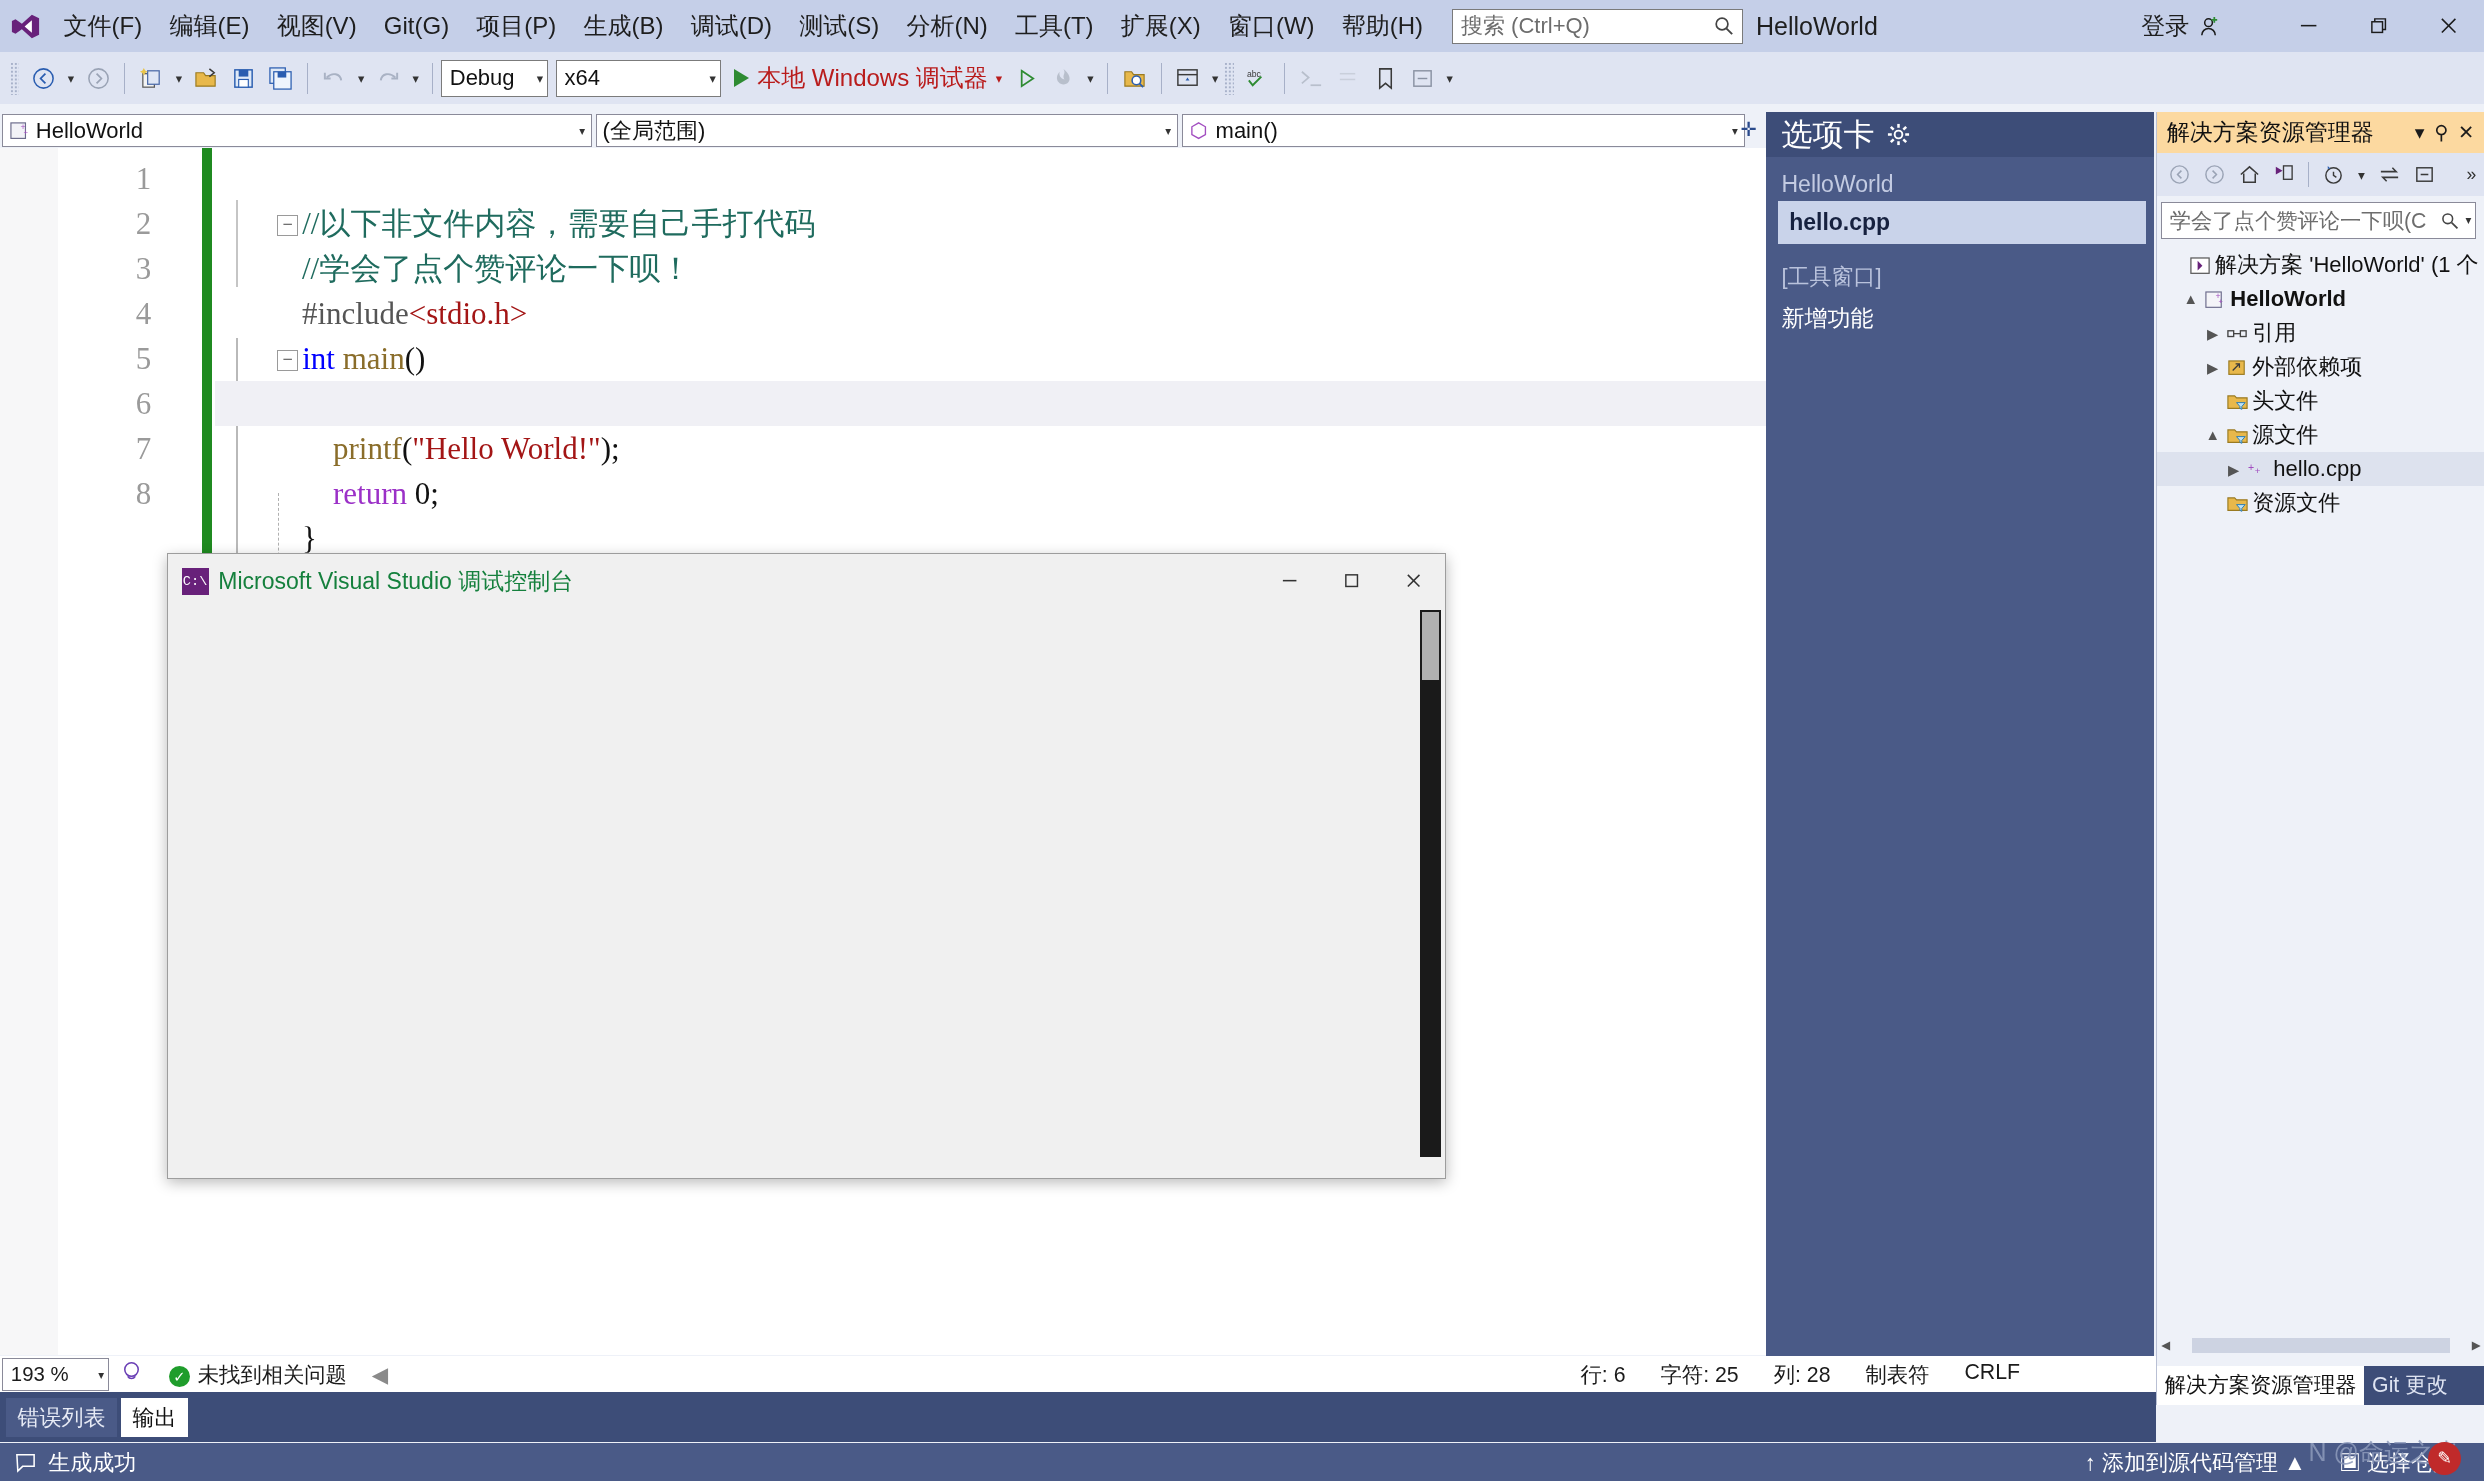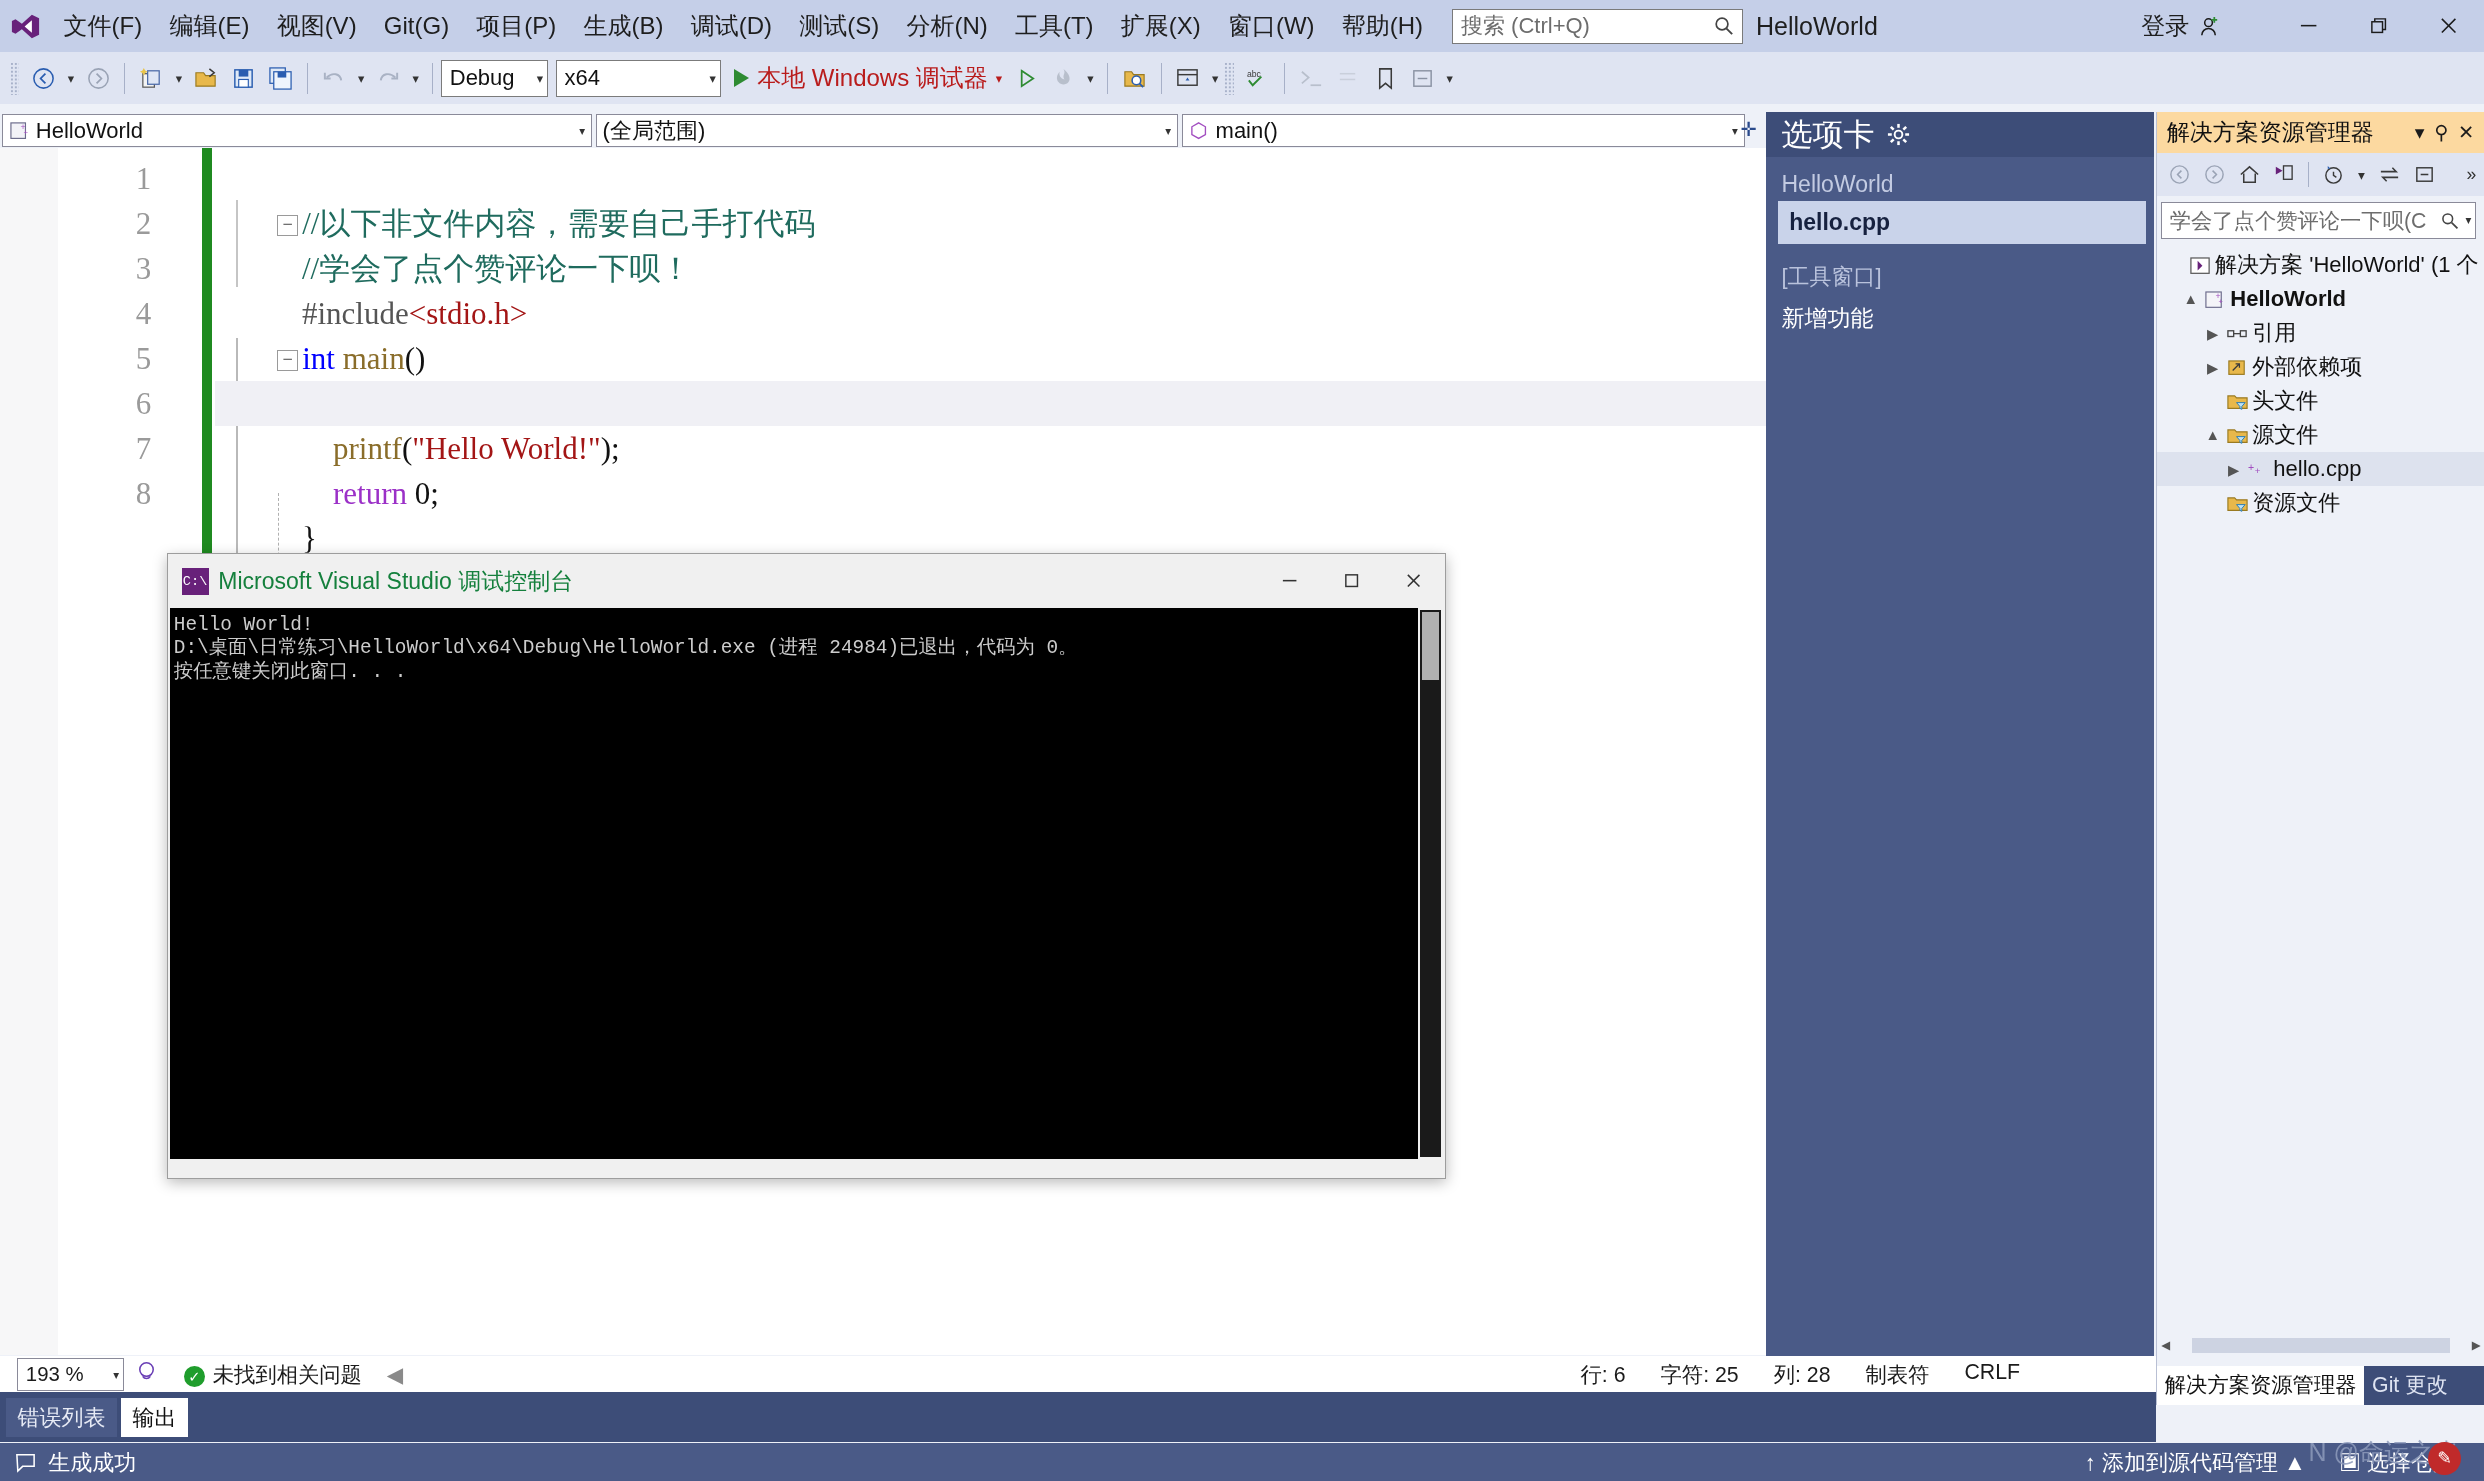--- a/index.html
+++ b/index.html
@@ -188,21 +188,21 @@
   .se-bottom-tabs { position: absolute; left: 0; bottom: 0; width: 328px; height: 39px; background: #3d4d78; display: flex; align-items: flex-end; }
   .se-tab { height: 39px; line-height: 39px; padding: 0 7.8px; font-size: 21.3px; color: #111; background: #fff; }
   .se-tab.inactive { background: transparent; color: #dfe4f2; }
 
   
   .edstatus {
     position: absolute; left: 0; top: 1356px; width: 2156px; height: 37px;
     background: #ffffff; display: flex; align-items: center; font-size: 21.3px; color: #1b1b1b;
   }
   .zoombox { width: 107px; height: 33px; border: 1px solid #8a8a99; background: #fff;
-    display: flex; align-items: center; padding: 0 3.9px 0 7.8px; margin-left: 17px; }
+    display: flex; align-items: center; padding: 0 3.9px 0 7.8px; margin-left: 2px; }
   .zoombox .v { font-size: 20.4px; }
   .zoombox .ar { margin-left: auto; font-size: 11.6px; color: #333; }
   .edstatus .item { margin-left: 25px; white-space: nowrap; }
   .edstatus .right { margin-left: auto; display: flex; gap: 35px; padding-right: 136px; }
   .okdot { width: 21.3px; height: 21.3px; border-radius: 50%; background: #1f9d2c; color: #fff;
     font-size: 14.6px; display: inline-flex; align-items: center; justify-content: center; margin-right: 7.8px; }
 
   
   .bottomtabs {
     position: absolute; left: 0; top: 1392px; width: 2156px; height: 50px; background: #3d4d78;
@@ -528,25 +528,20 @@
               <rect x="5" y="5" width="12" height="12" fill="none" stroke="#333" stroke-width="1.5"></rect>
             </svg>
           </div>
         <div>
             <svg width="21.3" height="21.3" viewBox="0 0 22 22">
               <line x1="5" y1="5" x2="17" y2="17" stroke="#333" stroke-width="1.6"></line>
               <line x1="17" y1="5" x2="5" y2="17" stroke="#333" stroke-width="1.6"></line>
             </svg>
           </div>
       </div>
-    </div>
-    <div class="con-body">
-      <div class="con-line">Hello World!</div>
-      <div class="con-line">D:\桌面\日常练习\HelloWorld\x64\Debug\HelloWorld.exe (进程 24984)已退出，代码为 0。</div>
-      <div class="con-line">按任意键关闭此窗口. . .</div>
     </div>
     <div class="con-vscroll">
       <div class="con-vthumb"></div>
     </div>
   </div>
 
   <div class="tabpanel">
     <div class="tp-head">
       <span class="t">选项卡</span>
       <svg width="25" height="25" viewBox="0 0 26 26">

